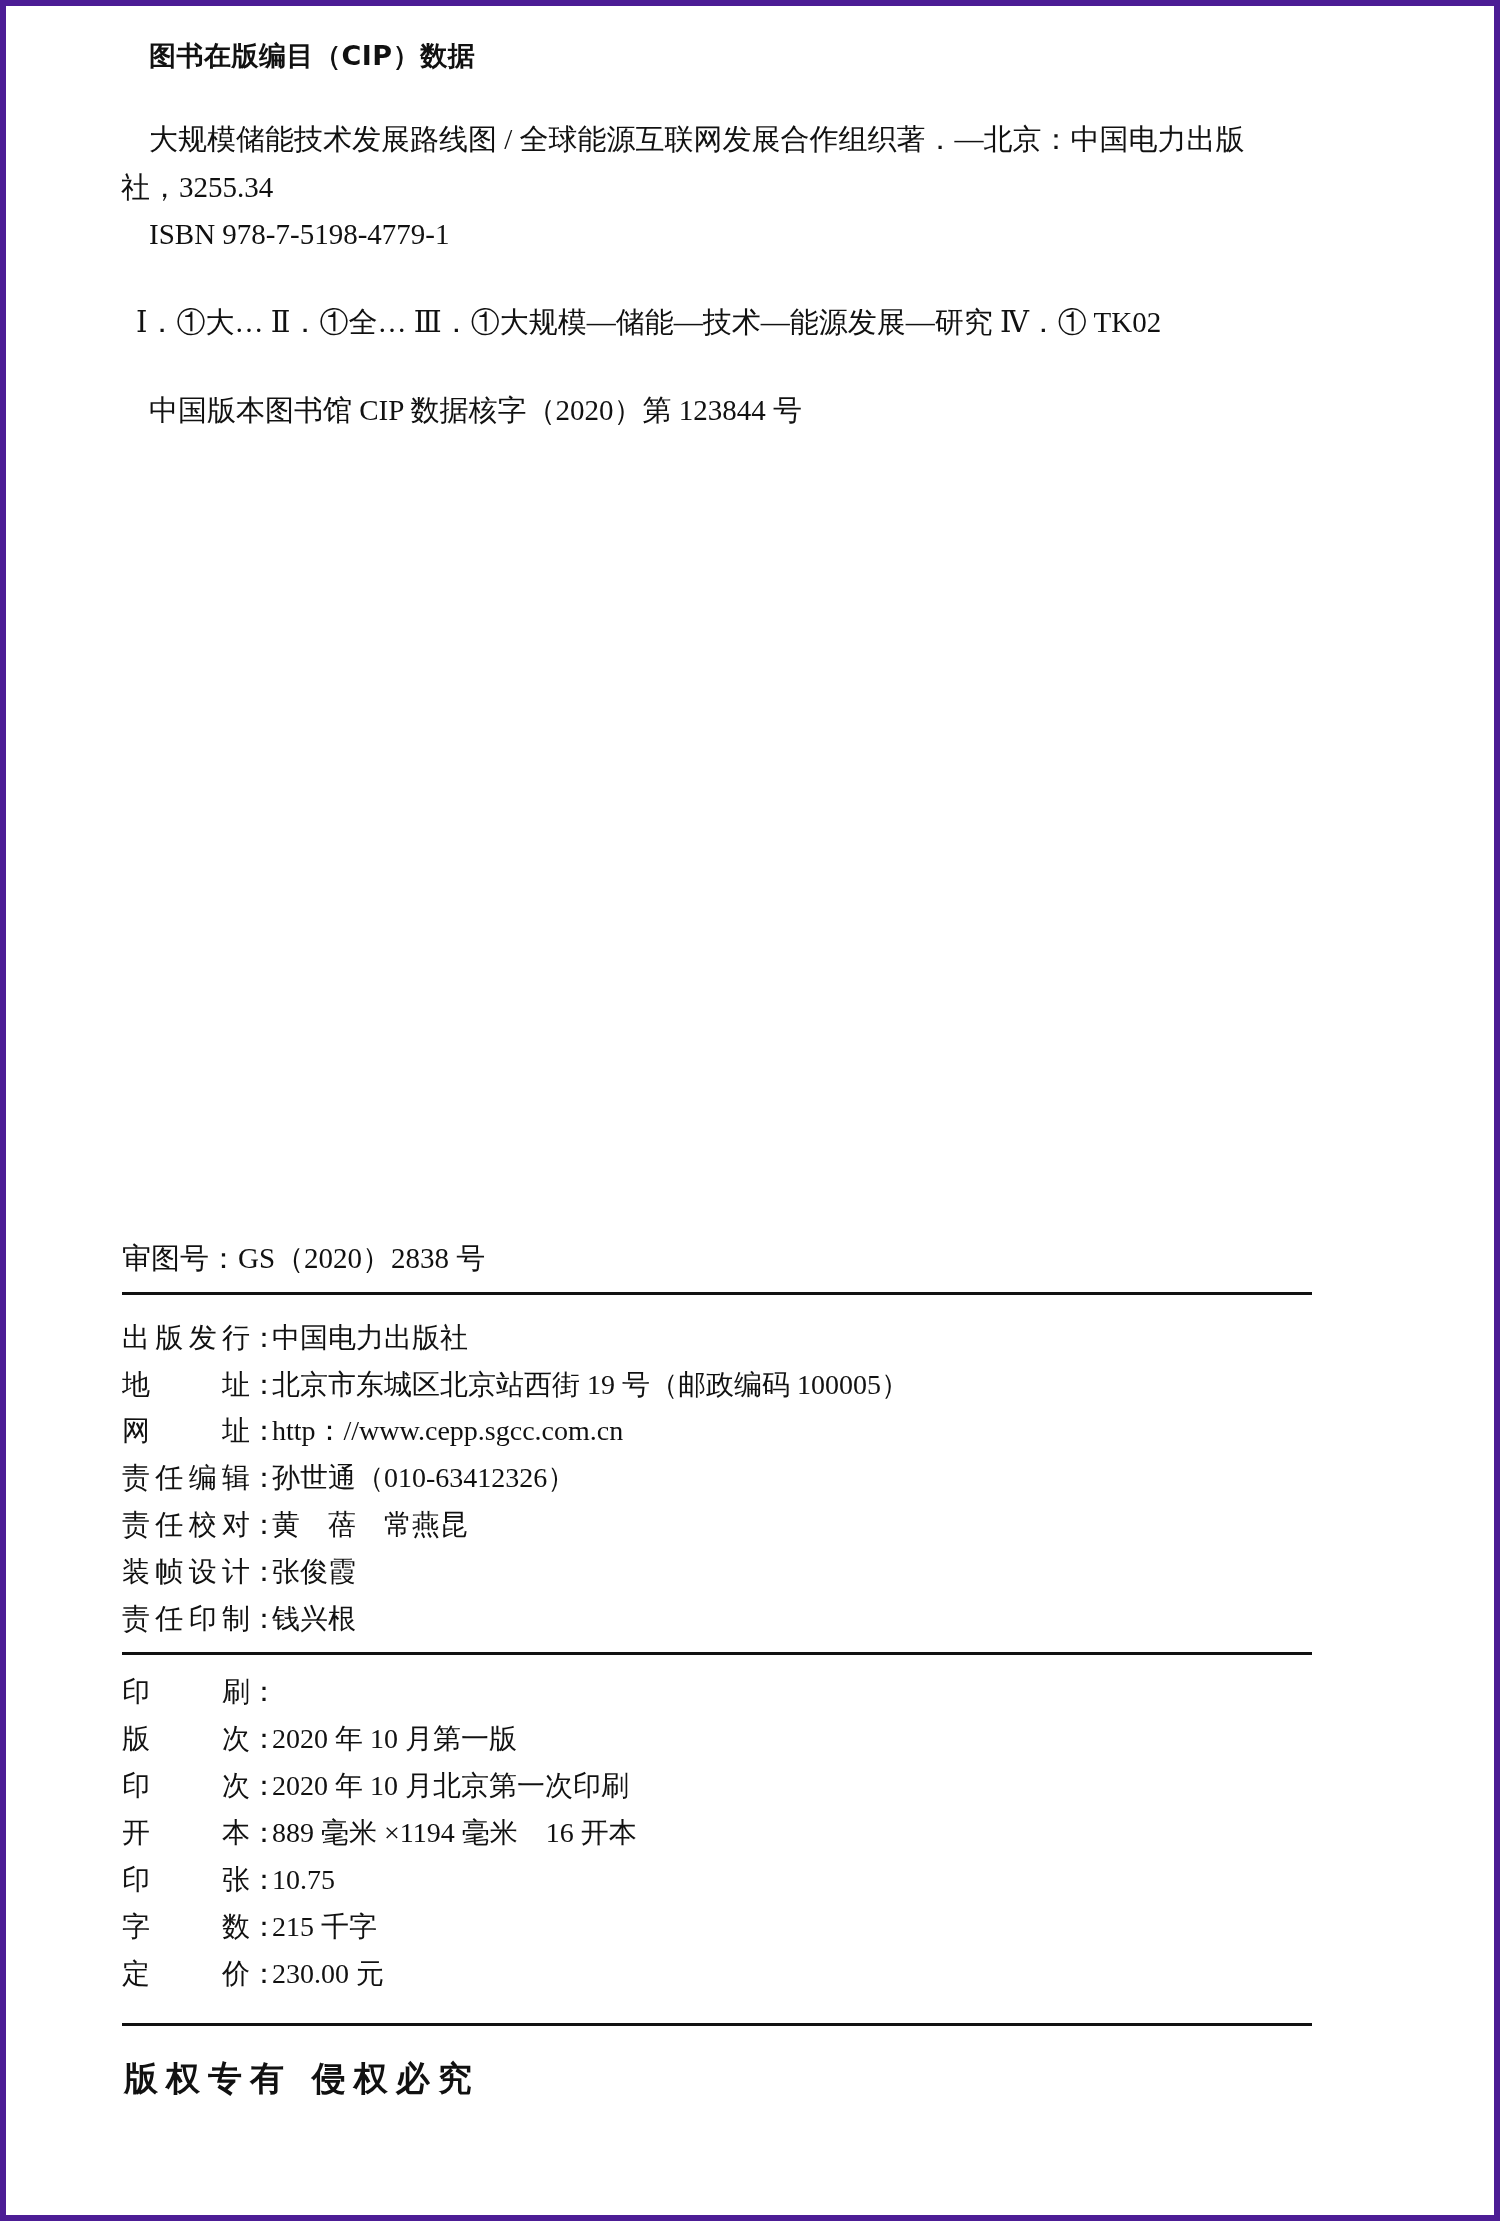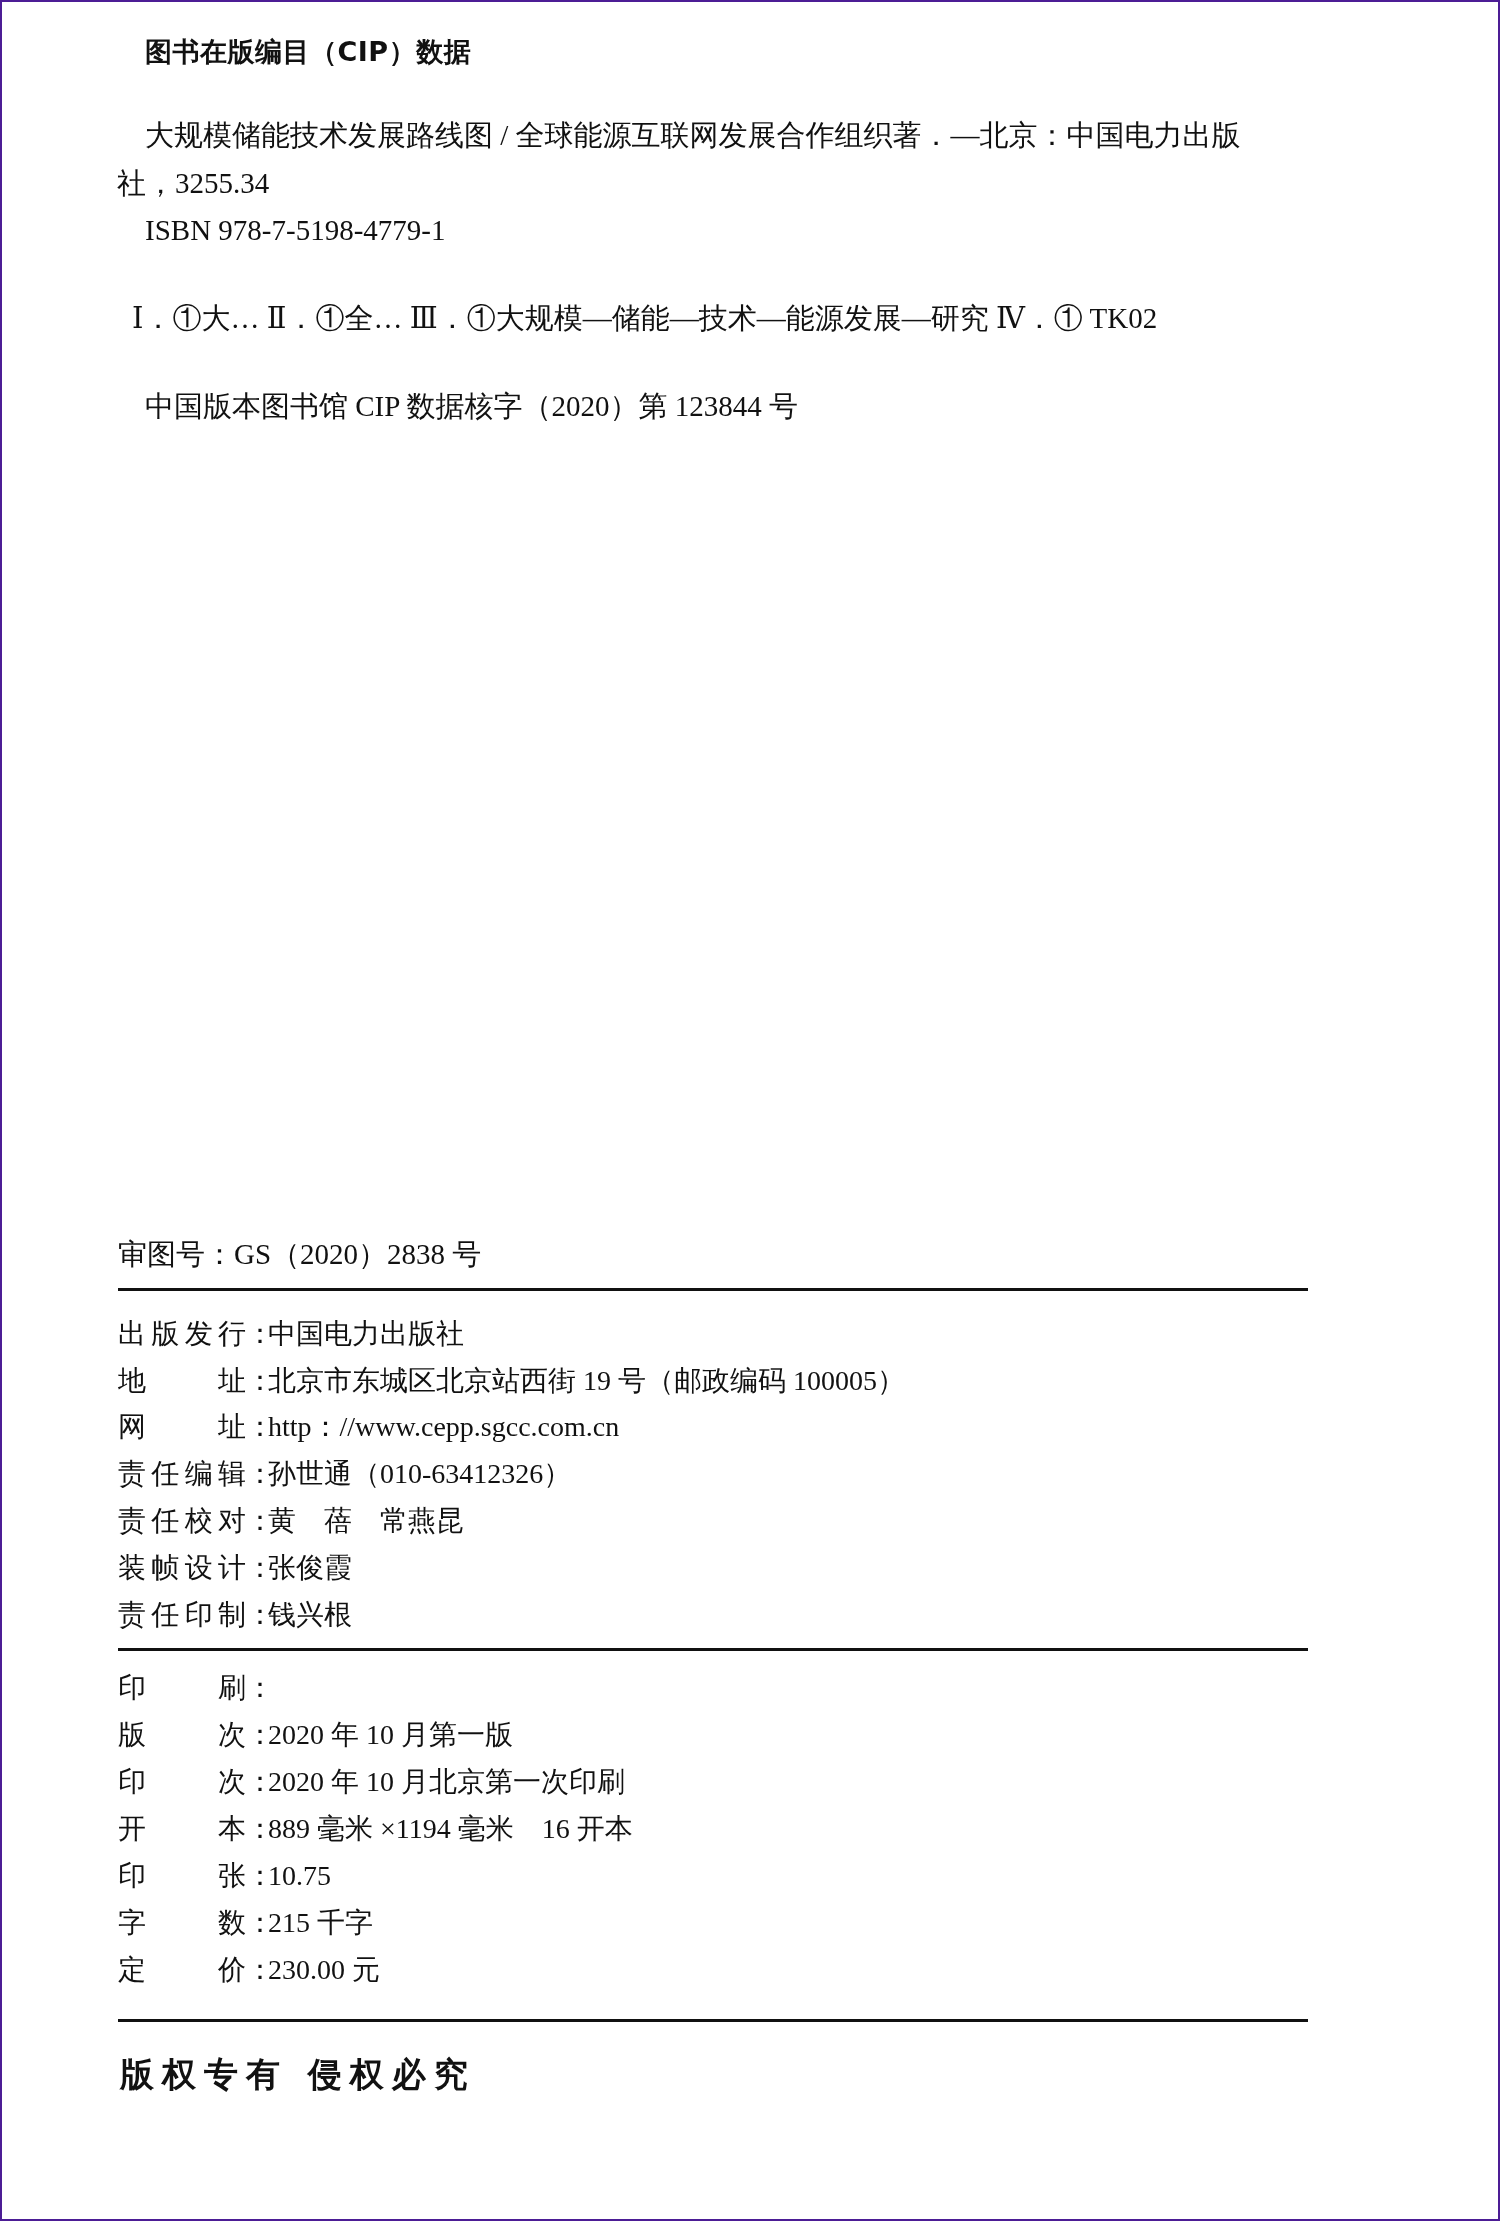--- a/index.html
+++ b/index.html
@@ -12,21 +12,21 @@
       height: 2221px;
       position: relative;
       overflow: hidden;
     }
     .page {
       position: absolute;
       left: 0; top: 0;
       width: 1500px;
       height: 2221px;
       box-sizing: border-box;
-      border: 2px solid #4c1d95;
+      border: 6px solid #4c1d95;
       background: #ffffff;
       color: #111111;
       font-family: "Liberation Serif", "DejaVu Serif", serif;
     }
     .abs { position: absolute; white-space: nowrap; }
 
     .cip-heading {
       left: 143px; top: 30px;
       font-family: "DejaVu Sans", "Liberation Sans", sans-serif;
       font-weight: bold;

